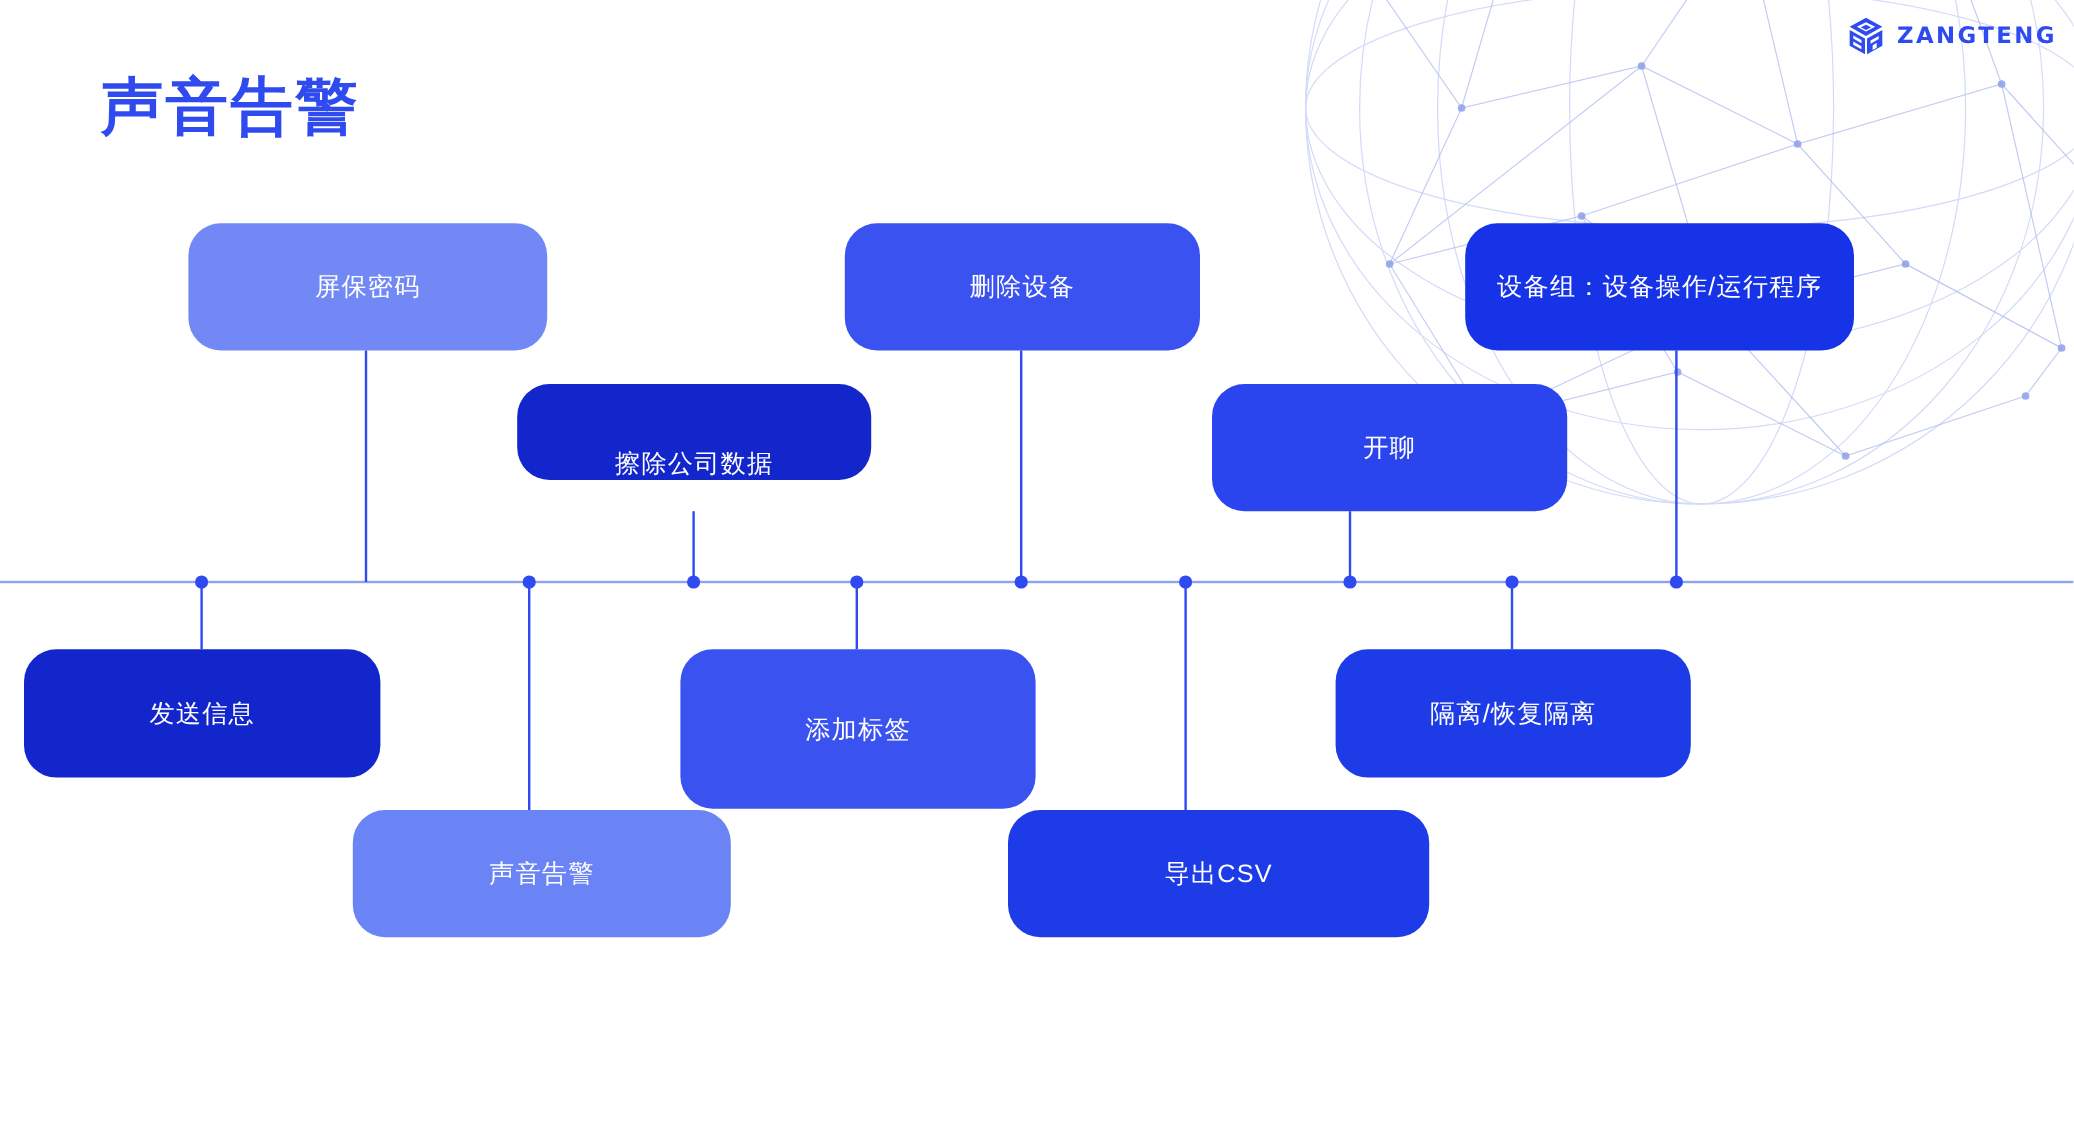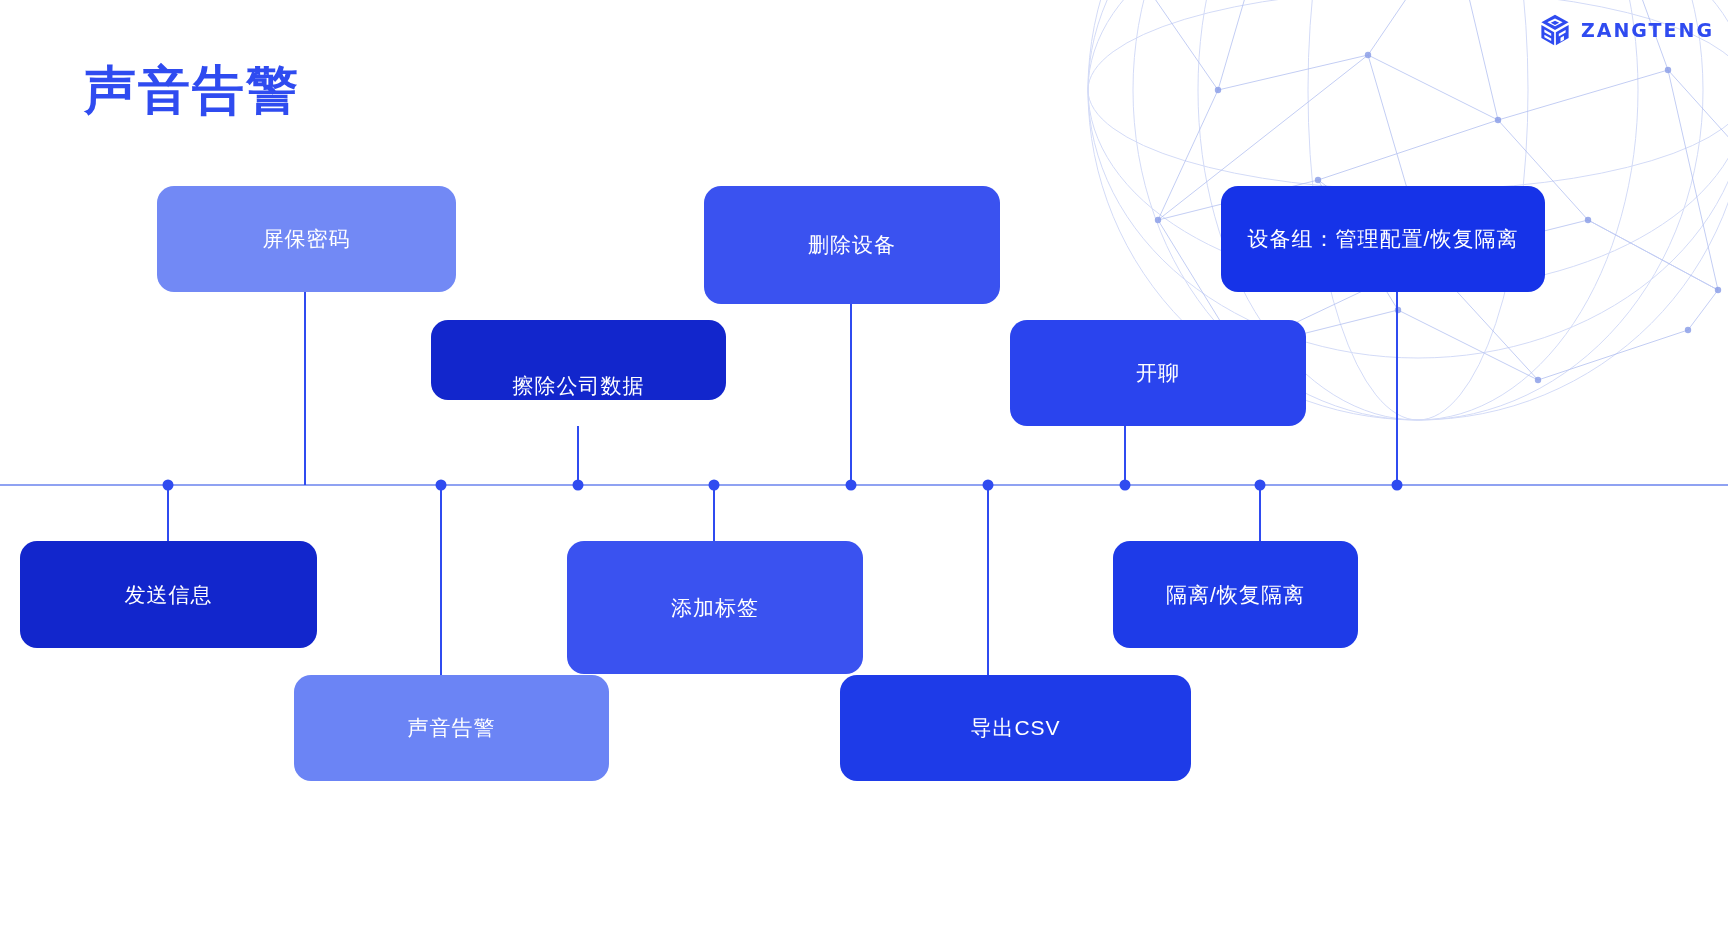--- a/index.html
+++ b/index.html
@@ -46,21 +46,21 @@
     background:#2F4BF0; z-index:4; transform:translate(-50%,-50%);
     top:485px;
   }
   .connector {
     position:absolute; width:2px; background:#3A52F0; z-index:2;
   }
 
   
   .card {
     position:absolute; z-index:3;
-    border-radius:17px;
+    border-radius:27px;
     display:flex; align-items:center; justify-content:center;
     color:#ffffff; font-size:21px; letter-spacing:1px;
     text-align:center; padding:0 2px;
   }
 </style>
 </head>
 <body>
 
 <svg id="globe-deco" viewBox="0 0 700 640" fill="none">
   <g stroke="#AFBDF0" stroke-width="1" opacity="0.55">
@@ -142,44 +142,44 @@
     <div class="node-dot" style="left: 1397px; top: 485px; background: rgb(47, 75, 240);"></div>
     <div class="connector" style="left: 304px; background: rgb(47, 75, 240); top: 292px; height: 193px;"></div>
     <div class="card" style="left: 157px; top: 186px; width: 299px; height: 106px; background: rgb(114, 137, 245);">
       <span>屏保密码</span>
     </div>
     <div class="connector" style="left: 577px; background: rgb(47, 75, 240); top: 426px; height: 59px;"></div>
     <div class="card" style="left: 431px; top: 320px; width: 295px; height: 80px; background: rgb(18, 38, 204); align-items: flex-end;">
       <span>擦除公司数据</span>
     </div>
     <div class="connector" style="left: 850px; background: rgb(47, 75, 240); top: 292px; height: 193px;"></div>
-    <div class="card" style="left: 704px; top: 186px; width: 296px; height: 118px; background: rgb(58, 82, 240);">
+    <div class="card" style="left: 704px; top: 186px; width: 296px; height: 106px; background: rgb(58, 82, 240);">
       <span>删除设备</span>
     </div>
     <div class="connector" style="left: 1124px; background: rgb(47, 75, 240); top: 426px; height: 59px;"></div>
     <div class="card" style="left: 977px; top: 320px; width: 296px; height: 106px; background: rgb(42, 68, 238); margin-left: 33px;">
       <span>开聊</span>
     </div>
     <div class="connector" style="left: 1396px; background: rgb(47, 75, 240); top: 292px; height: 193px;"></div>
     <div class="card" style="left: 1221px; top: 186px; width: 324px; height: 106px; background: rgb(22, 51, 232);">
-      <span>设备组：管理配置/恢复隔离</span>
+      <span>设备组：设备操作/运行程序</span>
     </div>
     <div class="connector" style="left: 167px; background: rgb(47, 75, 240); top: 485px; height: 56px;"></div>
     <div class="card" style="left: 20px; top: 541px; width: 297px; height: 107px; background: rgb(18, 38, 204);">
       <span>发送信息</span>
     </div>
     <div class="connector" style="left: 440px; background: rgb(47, 75, 240); top: 485px; height: 190px;"></div>
     <div class="card" style="left: 294px; top: 675px; width: 315px; height: 106px; background: rgb(107, 132, 245);">
       <span>声音告警</span>
     </div>
     <div class="connector" style="left: 713px; background: rgb(47, 75, 240); top: 485px; height: 56px;"></div>
     <div class="card" style="left: 567px; top: 541px; width: 296px; height: 133px; background: rgb(58, 82, 240);">
       <span>添加标签</span>
     </div>
     <div class="connector" style="left: 987px; background: rgb(47, 75, 240); top: 485px; height: 190px;"></div>
     <div class="card" style="left: 840px; top: 675px; width: 351px; height: 106px; background: rgb(30, 59, 232);">
       <span>导出CSV</span>
     </div>
     <div class="connector" style="left: 1259px; background: rgb(47, 75, 240); top: 485px; height: 56px;"></div>
-    <div class="card" style="left: 1113px; top: 541px; width: 245px; height: 107px; background: rgb(30, 59, 232);">
+    <div class="card" style="left: 1113px; top: 541px; width: 296px; height: 107px; background: rgb(30, 59, 232);">
       <span>隔离/恢复隔离</span>
     </div>
   </div>
 
 </body></html>

